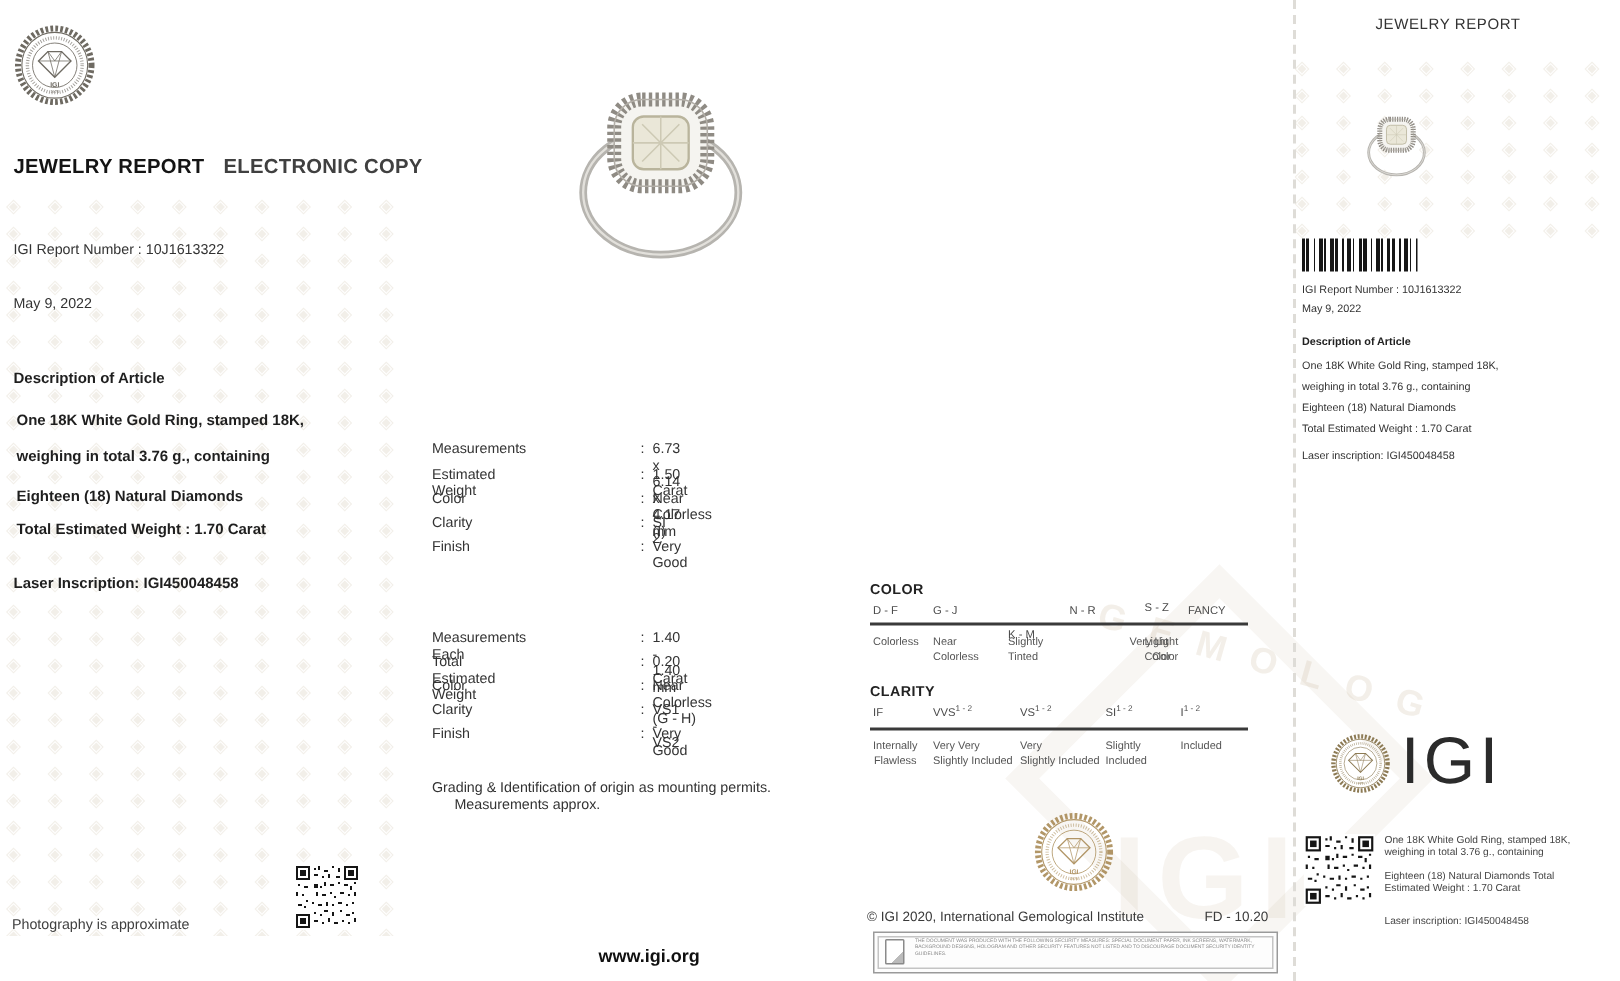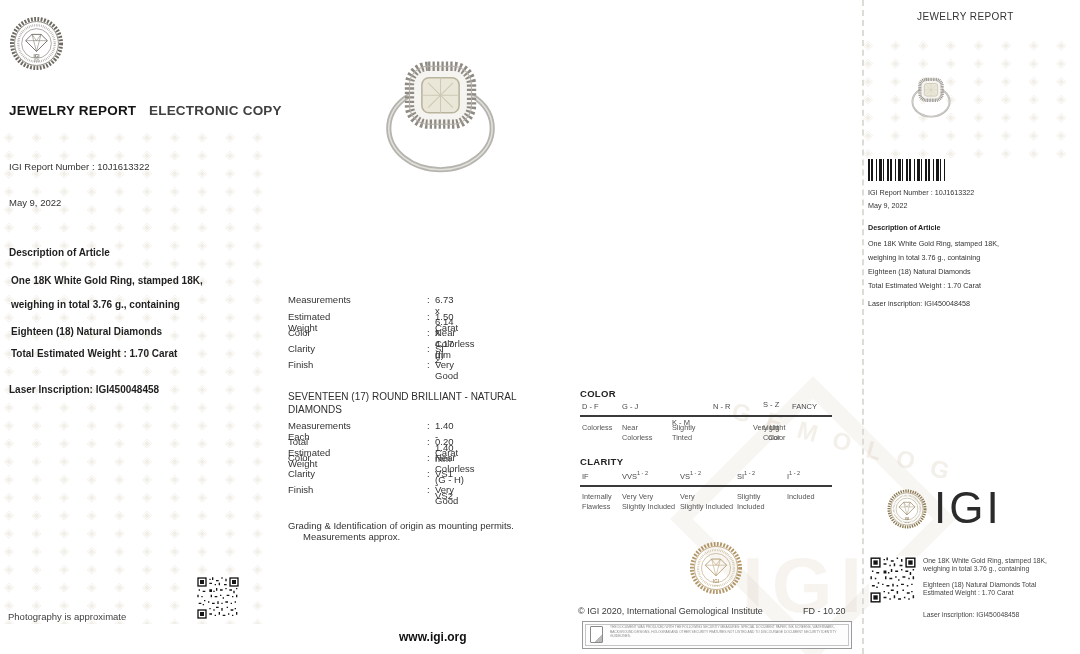--- a/index.html
+++ b/index.html
@@ -143,21 +143,20 @@
     <span class="slabel">Clarity</span>
     <span class="scolon">:</span>
     <span class="svalue">SI 2</span>
   </div>
   <div class="srow z" style="left:288px;top:359px;">
     <span class="slabel">Finish</span>
     <span class="scolon">:</span>
     <span class="svalue">Very Good</span>
   </div>
 
-  <div class="abs z stone-title" style="left:288px;top:390px;">SEVENTEEN (17) ROUND BRILLIANT - NATURAL DIAMONDS</div>
   <div class="srow z" style="left:288px;top:420px;">
     <span class="slabel">Measurements Each</span>
     <span class="scolon">:</span>
     <span class="svalue">1.40 - 1.40 mm</span>
   </div>
   <div class="srow z" style="left:288px;top:436px;">
     <span class="slabel">Total Estimated Weight</span>
     <span class="scolon">:</span>
     <span class="svalue">0.20 Carat</span>
   </div>
@@ -209,21 +208,21 @@
       <div>Color</div>
   </div>
 
   <span class="abs z scale-title" style="left:580px;top:456px;">CLARITY</span>
   <span class="abs z grade" style="left:582px;top:470px;"><span>IF</span><sup></sup></span>
   <span class="abs z grade" style="left:622px;top:470px;"><span>VVS</span><sup>1 - 2</sup></span>
   <span class="abs z grade" style="left:680px;top:470px;"><span>VS</span><sup>1 - 2</sup></span>
   <span class="abs z grade" style="left:737px;top:470px;"><span>SI</span><sup>1 - 2</sup></span>
   <span class="abs z grade" style="left:787px;top:470px;"><span>I</span><sup>1 - 2</sup></span>
   <div class="scale-line z" style="left:580px;top:485px;width:252px;"></div>
-  <div class="abs z glabel" style="left:582px;top:492px;">
+  <div class="abs z glabel" style="left:582px;top:492px;text-align:center;">
     <div>Internally</div>
       <div>Flawless</div>
   </div>
   <div class="abs z glabel" style="left:622px;top:492px;">
     <div>Very Very</div>
       <div>Slightly Included</div>
   </div>
   <div class="abs z glabel" style="left:680px;top:492px;">
     <div>Very</div>
       <div>Slightly Included</div>

